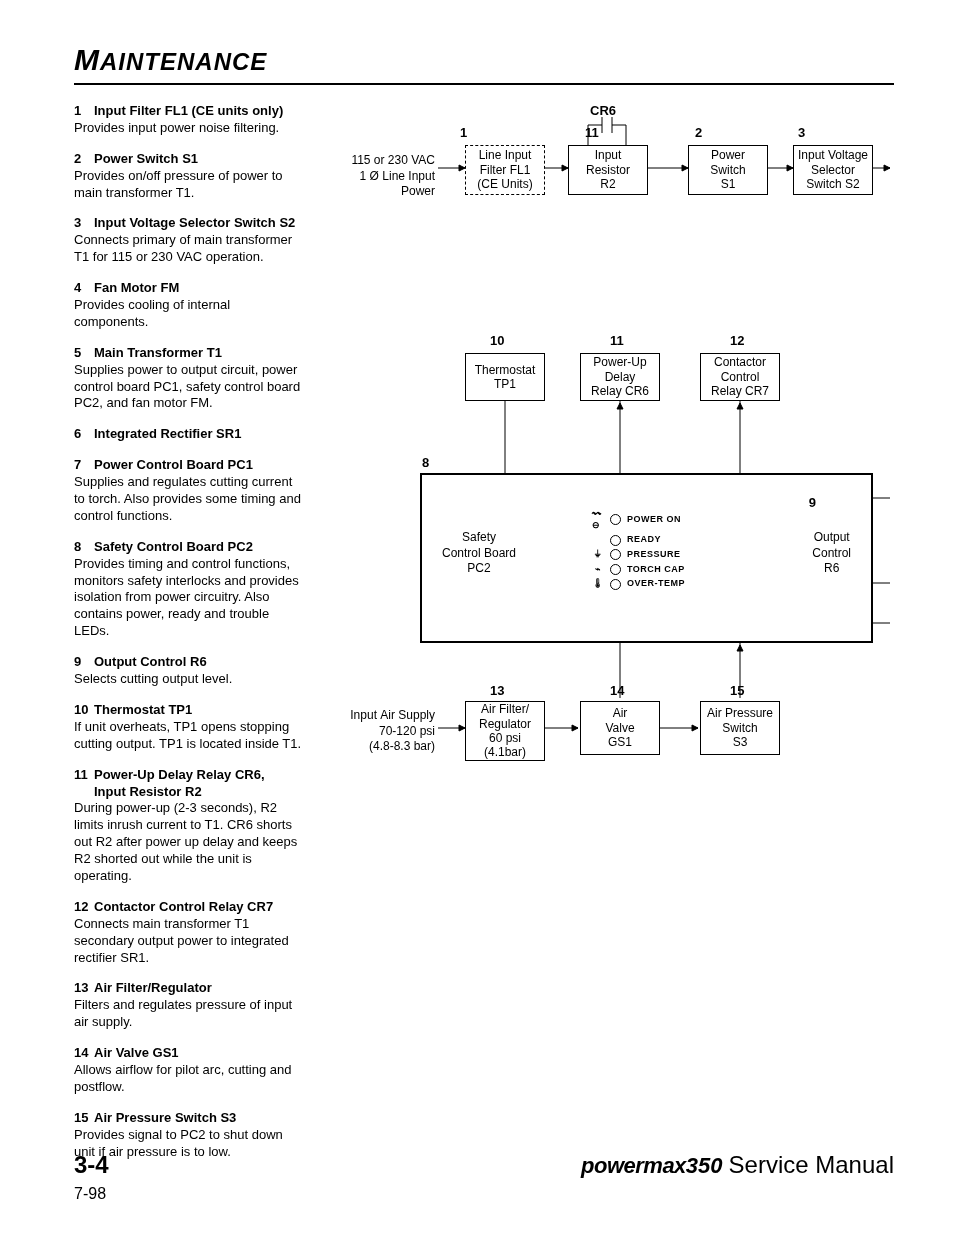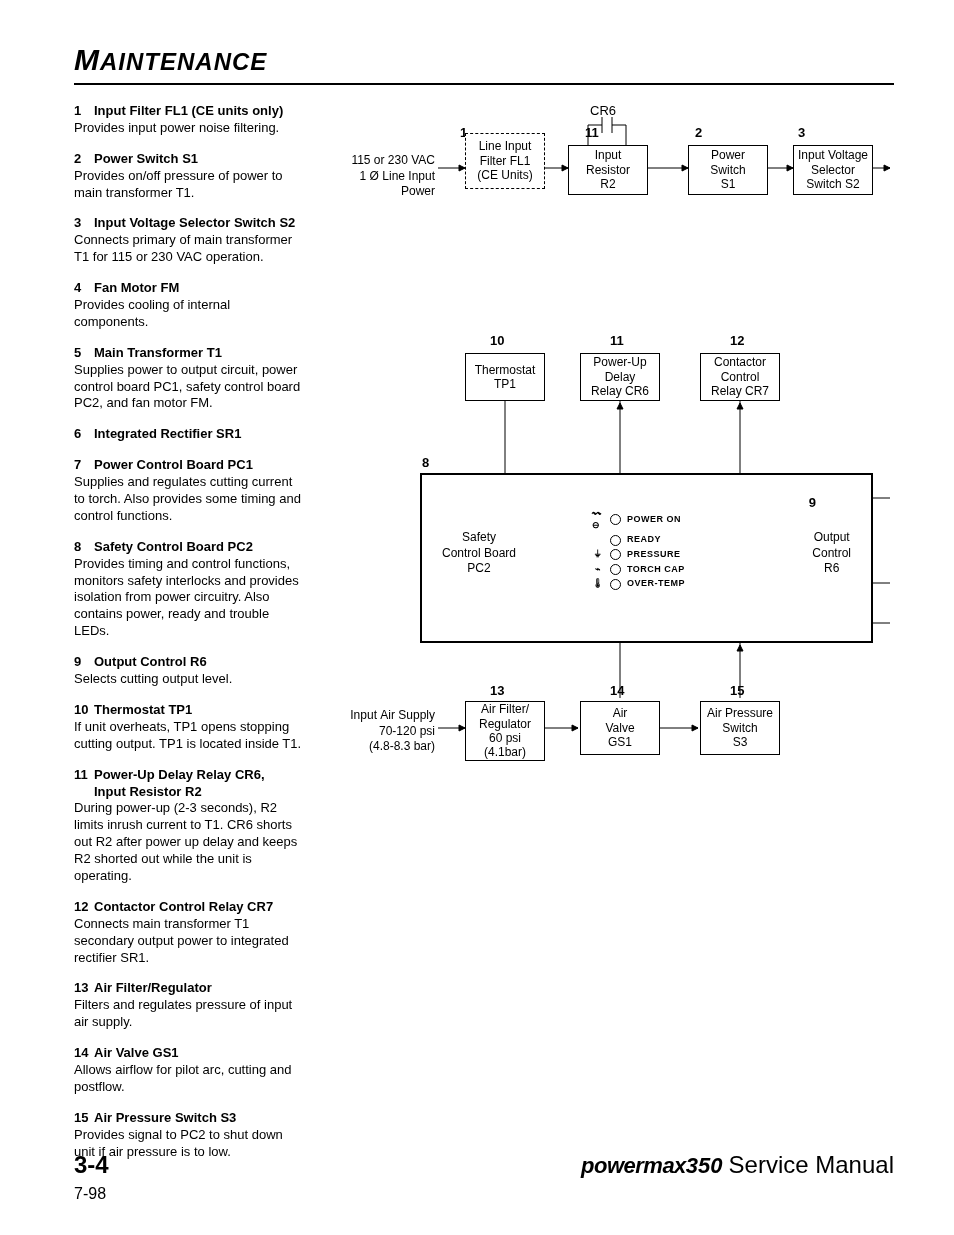--- a/index.html
+++ b/index.html
@@ -102,21 +102,21 @@
         </div>
         <div class="item">
           <div class="item-head"><span class="num">15</span>Air Pressure Switch S3</div>
           <div class="item-body">Provides signal to PC2 to shut down unit if air pressure is to low.</div>
         </div>
       </div>
 
     <div class="right">
       <div class="dia">
 
-        <div class="lbl" style="left:260px;top:0;font-weight:normal">CR6</div>
+        <div class="lbl" style="left:260px;top:0;font-weight:bold">CR6</div>
         <svg class="conn" width="560" height="900">
 
           <g stroke="#000" stroke-width="1" fill="none">
             <line x1="258" y1="22" x2="272" y2="22"></line>
               <line x1="272" y1="14" x2="272" y2="30"></line>
             <line x1="282" y1="14" x2="282" y2="30"></line>
               <line x1="282" y1="22" x2="296" y2="22"></line>
             <line x1="258" y1="22" x2="258" y2="48"></line>
               <line x1="296" y1="22" x2="296" y2="48"></line>
             <line x1="258" y1="48" x2="238" y2="48"></line>
@@ -161,21 +161,21 @@
               <polygon points="135,625 129,622 129,628"></polygon>
             <line x1="215" y1="625" x2="248" y2="625"></line>
               <polygon points="248,625 242,622 242,628"></polygon>
             <line x1="330" y1="625" x2="368" y2="625"></line>
               <polygon points="368,625 362,622 362,628"></polygon>
           </g>
         </svg>
 
         <div class="txt" style="left:-10px;top:50px;width:115px" id="r1in">115&nbsp;or&nbsp;230&nbsp;VAC<br>1&nbsp;Ø&nbsp;Line&nbsp;Input<br>Power</div>
         <div class="lbl" style="left:130px;top:22px">1</div>
-        <div class="box dashed" style="left:135px;top:30px;width:80px;height:56px" id="r1b1">Line&nbsp;Input<br>Filter&nbsp;FL1<br>(CE&nbsp;Units)</div>
+        <div class="box dashed" style="left:135px;top:42px;width:80px;height:50px" id="r1b1">Line&nbsp;Input<br>Filter&nbsp;FL1<br>(CE&nbsp;Units)</div>
         <div class="lbl" style="left:255px;top:22px">11</div>
         <div class="box" style="left:238px;top:42px;width:80px;height:50px" id="r1b2">Input<br>Resistor<br>R2</div>
         <div class="lbl" style="left:365px;top:22px">2</div>
         <div class="box" style="left:358px;top:42px;width:80px;height:50px" id="r1b3">Power<br>Switch<br>S1</div>
         <div class="lbl" style="left:468px;top:22px">3</div>
         <div class="box" style="left:463px;top:42px;width:80px;height:50px" id="r1b4">Input&nbsp;Voltage<br>Selector<br>Switch&nbsp;S2</div>
 
         <div class="lbl" style="left:160px;top:230px">10</div>
         <div class="box" style="left:135px;top:250px;width:80px;height:48px" id="r2b1">Thermostat<br>TP1</div>
         <div class="lbl" style="left:280px;top:230px">11</div>

